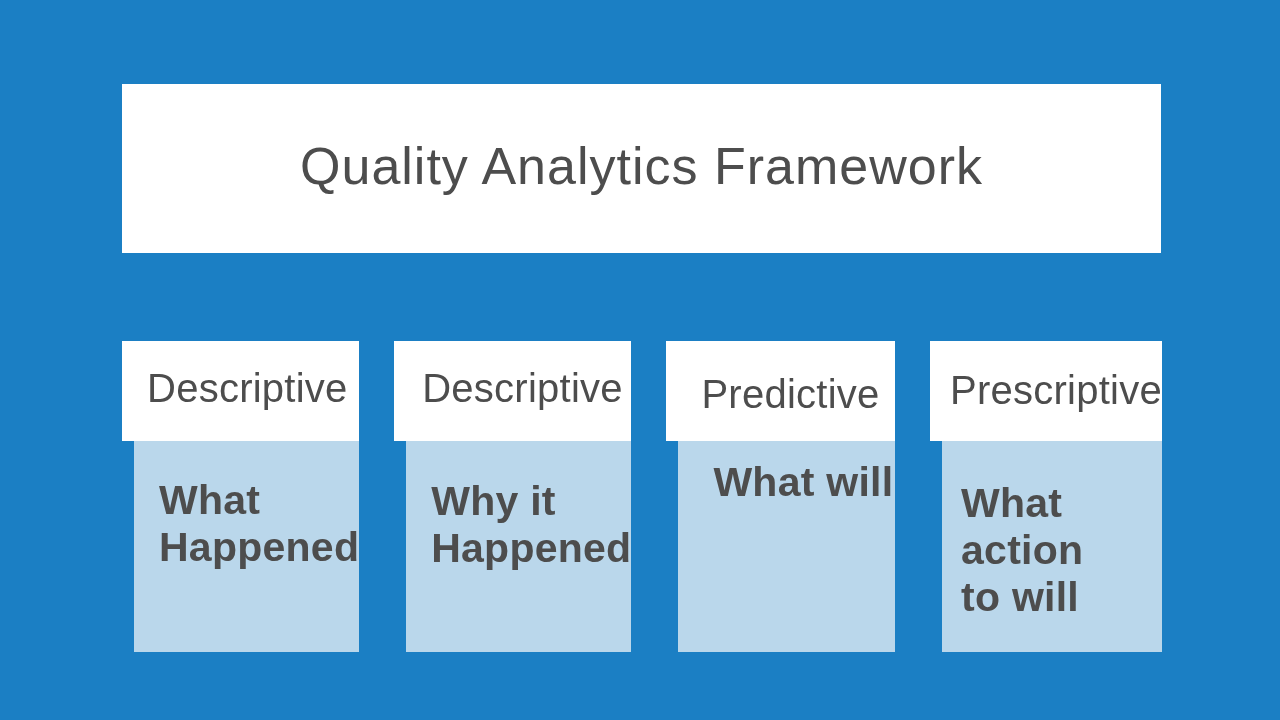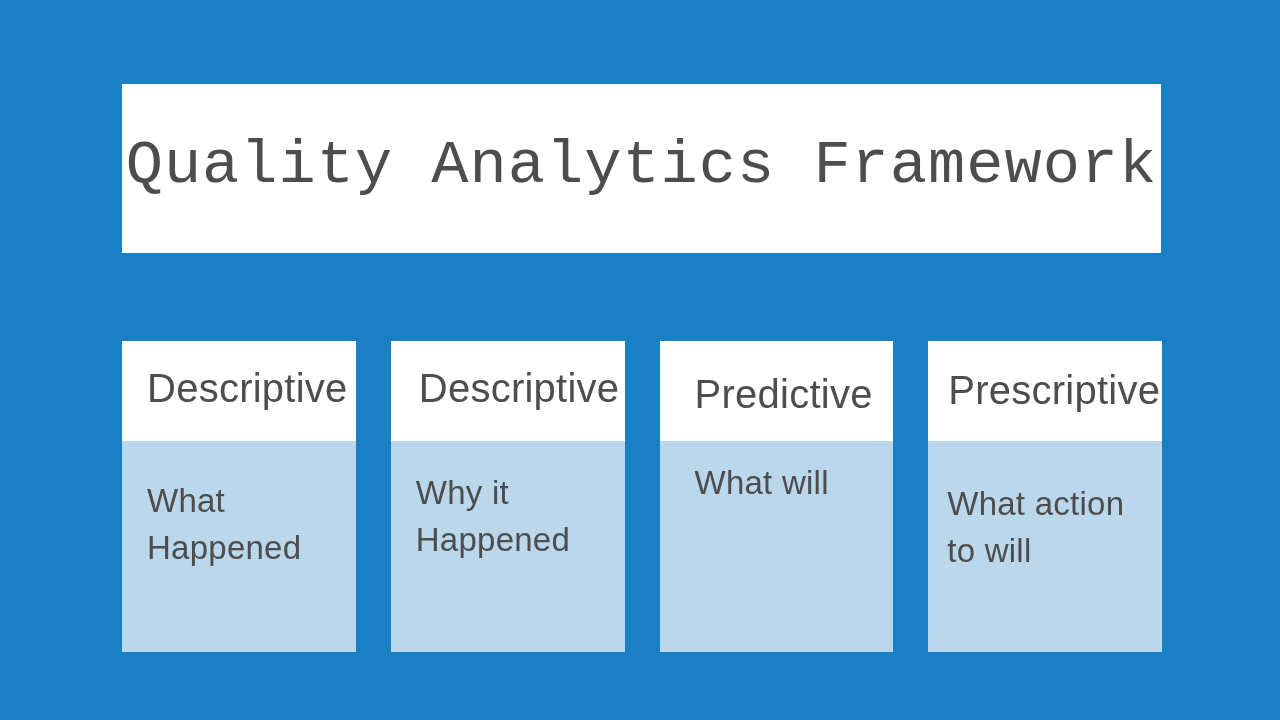--- a/index.html
+++ b/index.html
@@ -25,27 +25,26 @@
     left: 122px;
     top: 84px;
     width: 1039px;
     height: 169px;
     background: var(--card-bg);
     display: flex;
     align-items: center;
     justify-content: center;
   }
   .title {
-    font-size: 62px;
+    font-size: 52px;
     font-weight: 300;
     letter-spacing: 1px;
     color: var(--text);
     transform: translateY(-3px);
     white-space: nowrap;
-    font-family: Liberation Mono, monospace;
   }
   .columns {
     position: absolute;
     left: 122px;
     top: 341px;
     width: 1040px;
     height: 311px;
     display: flex;
     gap: 35px;
   }
@@ -61,40 +60,41 @@
     align-items: center;
     font-size: 40px;
     font-weight: 300;
     letter-spacing: 0.25px;
     color: var(--text);
     padding-left: var(--pad, 25px);
   }
   .col-body {
     flex: 1;
     background: var(--card-body-bg);
-    font-size: 33px;
-    font-weight: 400;
+    font-size: 41px;
+    font-weight: 700;
     letter-spacing: 0.25px;
     line-height: 47px;
     color: var(--text);
     padding-left: var(--pad, 25px);
+    margin-left: 12px;
   }
   
   .column.col-1 { --pad: 25px; }
   .column.col-2 { --pad: 25px; }
   .column.col-3 { --pad: 35px; }
   .column.col-4 { --pad: 19px; }
   .column.col-1 .col-header-text,
   .column.col-2 .col-header-text { transform: translateY(-3px); }
   .column.col-3 .col-header-text { transform: translateY(3px); }
   .column.col-4 .col-header-text { transform: translateY(-1px); }
   .column.col-2 .col-header { padding-left: 28px; }
   .column.col-4 .col-header { padding-left: 20px; }
   .column.col-1 .col-body { padding-top: 36px; }
-  .column.col-2 .col-body { padding-top: 28px; }
+  .column.col-2 .col-body { padding-top: 37px; }
   .column.col-3 .col-body { padding-top: 18px; }
   .column.col-4 .col-body { padding-top: 39px; }
 </style>
 </head>
 <body>
 
 <div class="slide">
 
   <div class="title-box">
     <div class="title">Quality Analytics Framework</div>

